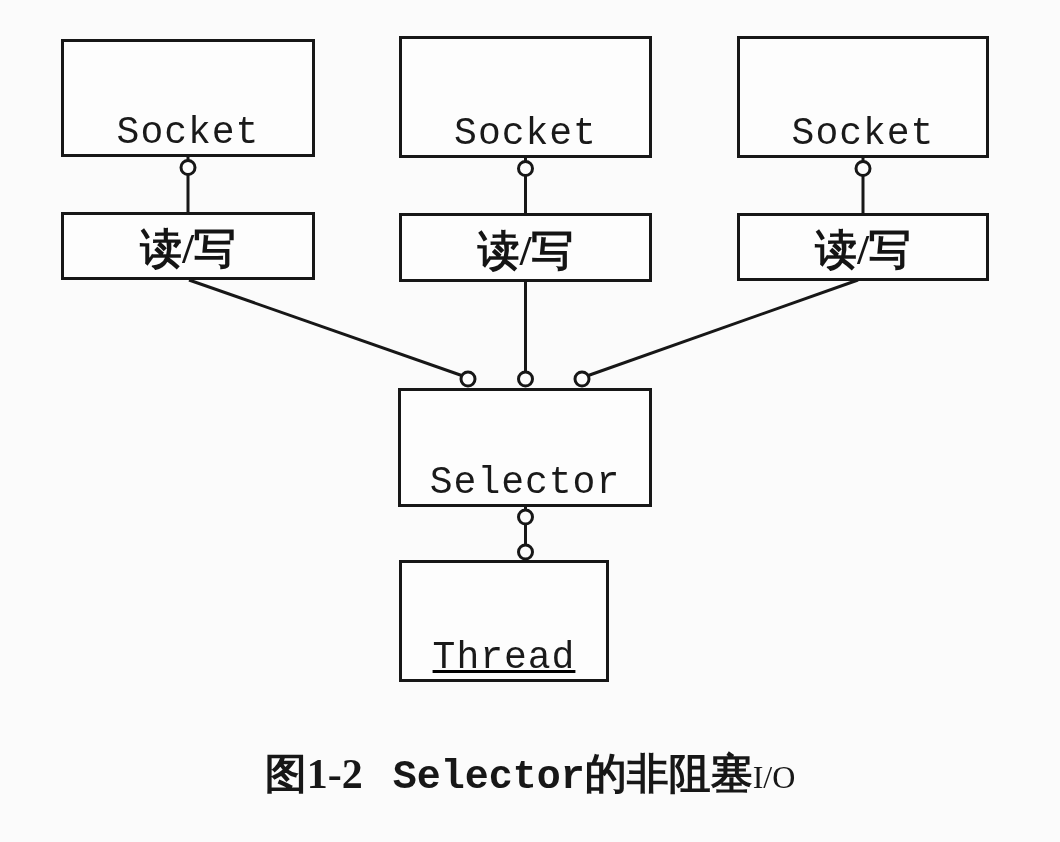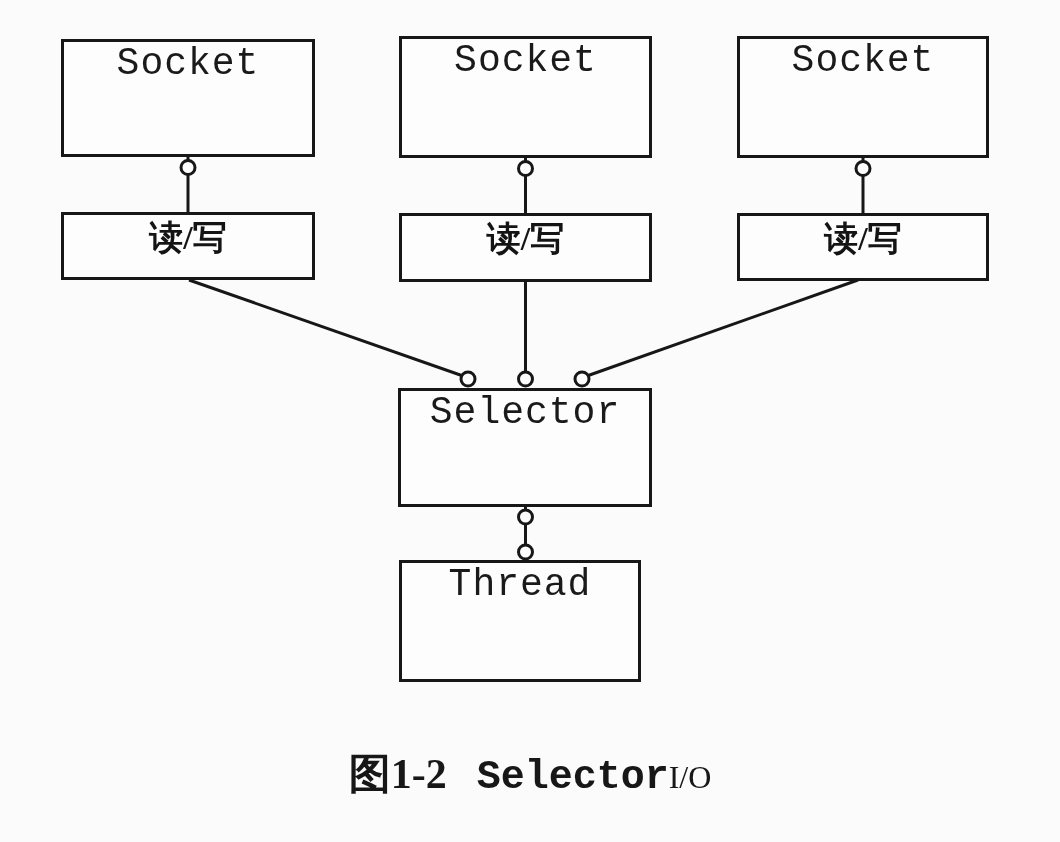--- a/index.html
+++ b/index.html
@@ -14,47 +14,47 @@
     background: #fbfbfb;
     overflow: hidden;
     font-family: "Liberation Sans", sans-serif;
   }
   .box {
     position: absolute;
     box-sizing: border-box;
     background: #fdfdfd;
     border: 3.5px solid #171717;
     display: flex;
-    align-items: flex-start;
+    align-items: flex-end;
     justify-content: center;
   }
   .mono-label {
     font-family: "Liberation Mono", "DejaVu Sans Mono", monospace;
     font-size: 38px;
     font-weight: 400;
     color: #1a1a1a;
     letter-spacing: 1px;
     white-space: nowrap;
   }
   .rw-label {
     font-family: "Liberation Serif", "DejaVu Serif", serif;
-    font-size: 34px;
+    font-size: 42px;
     font-weight: 700;
     color: #141414;
     white-space: nowrap;
   }
   
   .socket-1   { left: 61px;  top: 39px;  width: 254px; height: 118px; }
   .socket-2   { left: 399px; top: 36px;  width: 253px; height: 122px; }
   .socket-3   { left: 737px; top: 36px;  width: 252px; height: 122px; }
   .rw-1       { left: 61px;  top: 212px; width: 254px; height: 68px; }
   .rw-2       { left: 399px; top: 213px; width: 253px; height: 69px; }
   .rw-3       { left: 737px; top: 213px; width: 252px; height: 68px; }
   .selector-b { left: 398px; top: 388px; width: 254px; height: 119px; }
-  .thread-b   { left: 399px; top: 560px; width: 242px; height: 122px; }
+  .thread-b   { left: 399px; top: 560px; width: 210px; height: 122px; text-decoration: underline; }
 
   .connector-layer {
     position: absolute;
     left: 0; top: 0;
     width: 1060px;
     height: 842px;
     pointer-events: none;
   }
   .connector-layer line {
     stroke: #171717;
@@ -147,16 +147,17 @@
     <circle cx="468" cy="379" r="7"></circle>
     <circle cx="525.5" cy="379" r="7"></circle>
     <circle cx="582" cy="379" r="7"></circle>
     <circle cx="525.5" cy="517" r="7"></circle>
     <circle cx="525.5" cy="552" r="7"></circle>
   </svg>
 
   <div class="caption">
     <span class="cap-cn cap-fig">图1-2</span>
     <span class="cap-code">Selector</span>
+    <span class="cap-cn">的非阻塞</span>
     <span class="cap-io">I/O</span>
   </div>
 
 </div>
 
 </body></html>

